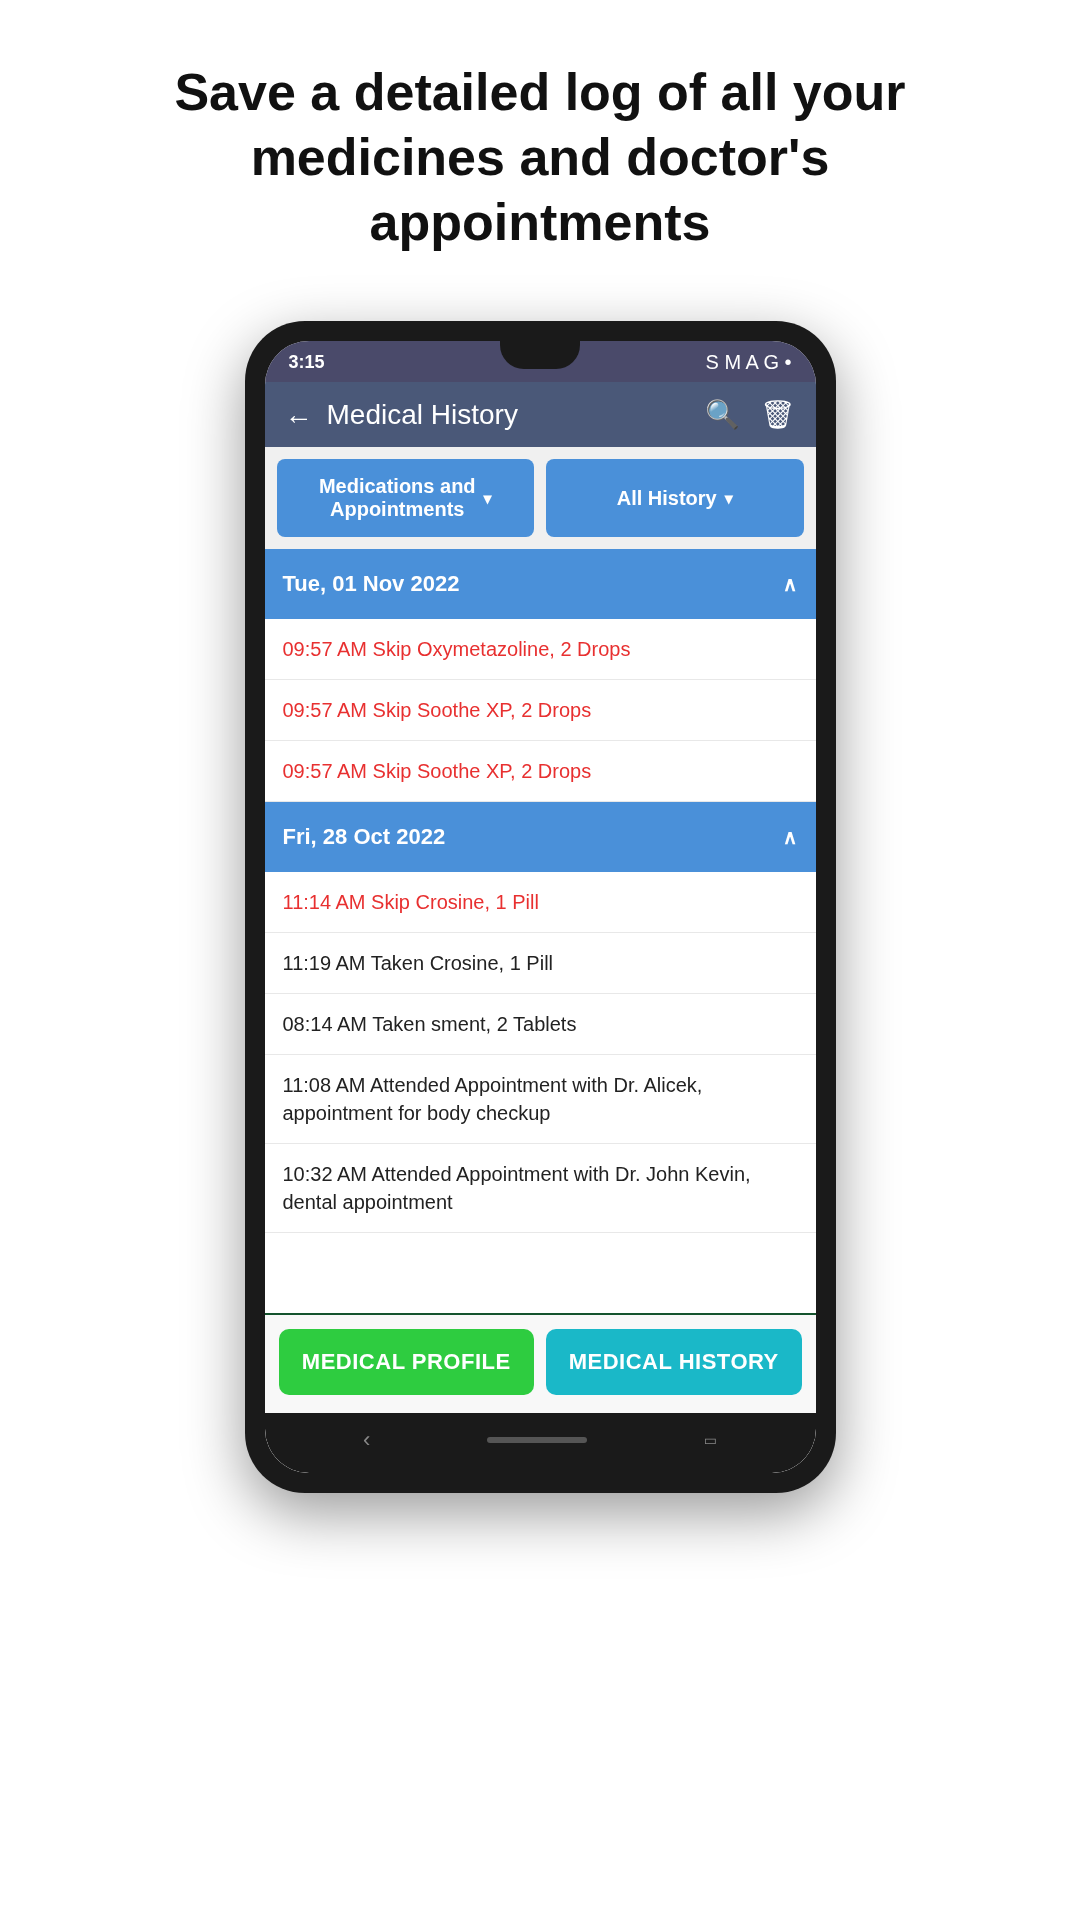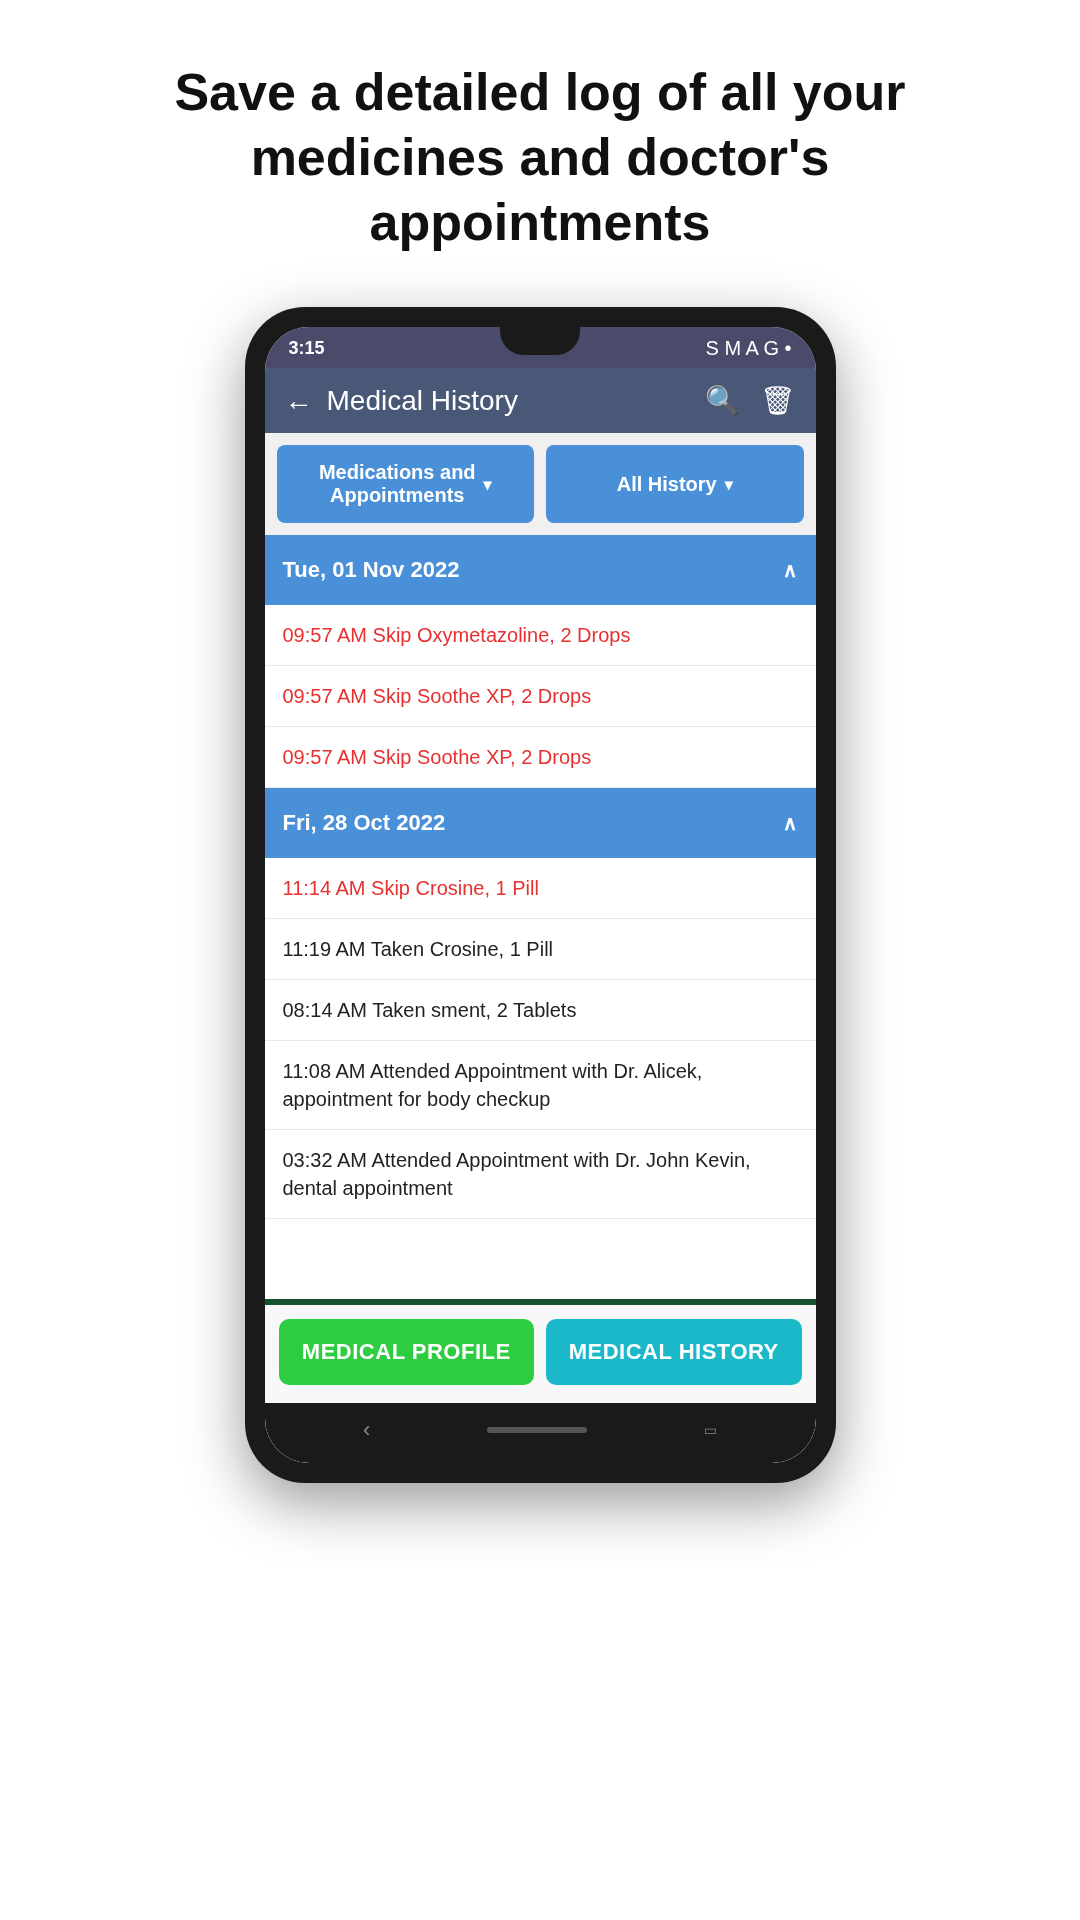--- a/index.html
+++ b/index.html
@@ -22,21 +22,21 @@
       line-height: 1.25;
     }
 
     
     .phone-shell {
       width: 591px;
       background: #1a1a1a;
       border-radius: 60px;
       padding: 20px;
       box-shadow: 0 20px 60px rgba(0,0,0,0.4);
-      margin-top: 12px;
+      margin-top: 26px;
     }
 
     .phone-inner {
       background: #ffffff;
       border-radius: 44px;
       overflow: hidden;
       position: relative;
     }
 
     
@@ -165,21 +165,21 @@
     .log-item.normal {
       color: #222222;
     }
 
     
     .bottom-buttons {
       display: flex;
       padding: 14px 14px 18px;
       gap: 12px;
       background: #f8f8f8;
-      border-top: 6px solid #14532d;
+      border-top: 2px solid #14532d;
     }
 
     .btn-medical-profile {
       flex: 1;
       background: #2ecc40;
       color: white;
       border: none;
       border-radius: 10px;
       font-size: 22px;
       font-weight: 800;
@@ -276,21 +276,21 @@
 
       <div class="date-header">
         <span>Fri, 28 Oct 2022</span>
         <span class="chevron-up">∧</span>
       </div>
 
       <div class="log-item skipped">11:14 AM  Skip Crosine, 1 Pill</div>
       <div class="log-item normal">11:19 AM  Taken Crosine, 1 Pill</div>
       <div class="log-item normal">08:14 AM  Taken sment, 2 Tablets</div>
       <div class="log-item normal">11:08 AM  Attended Appointment with Dr. Alicek, appointment for body checkup</div>
-      <div class="log-item normal">03:32 AM  Attended Appointment with Dr. John Kevin, dental appointment</div>
+      <div class="log-item normal">10:32 AM  Attended Appointment with Dr. John Kevin, dental appointment</div>
 
       <div class="empty-space"></div>
     </div>
 
     <div class="bottom-buttons">
       <button class="btn-medical-profile">MEDICAL PROFILE</button>
       <button class="btn-medical-history">MEDICAL HISTORY</button>
     </div>
 
     <div class="phone-bottom-nav">

